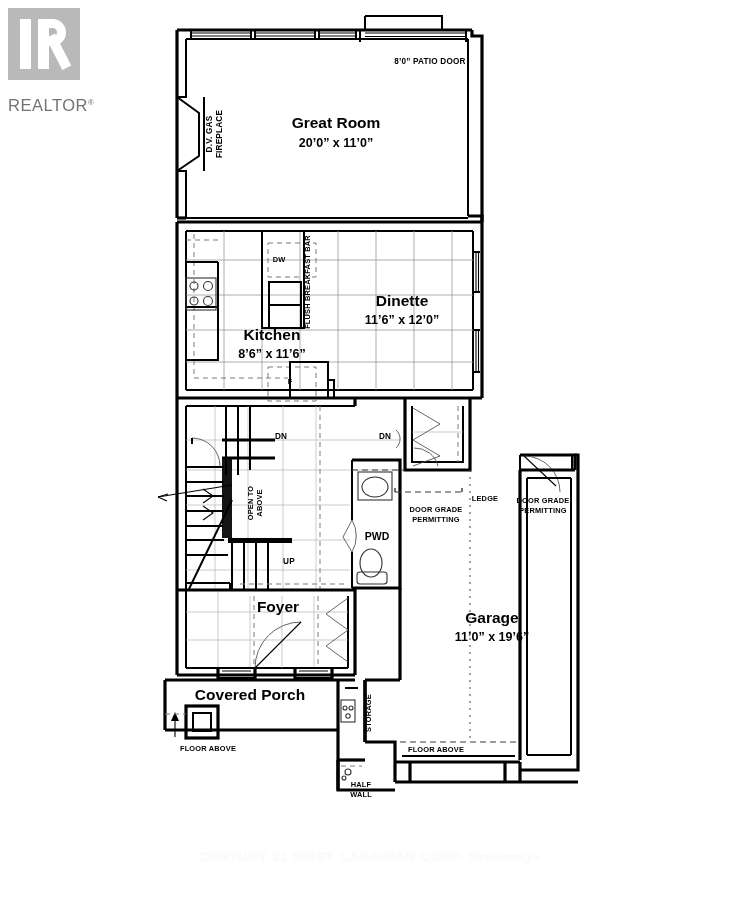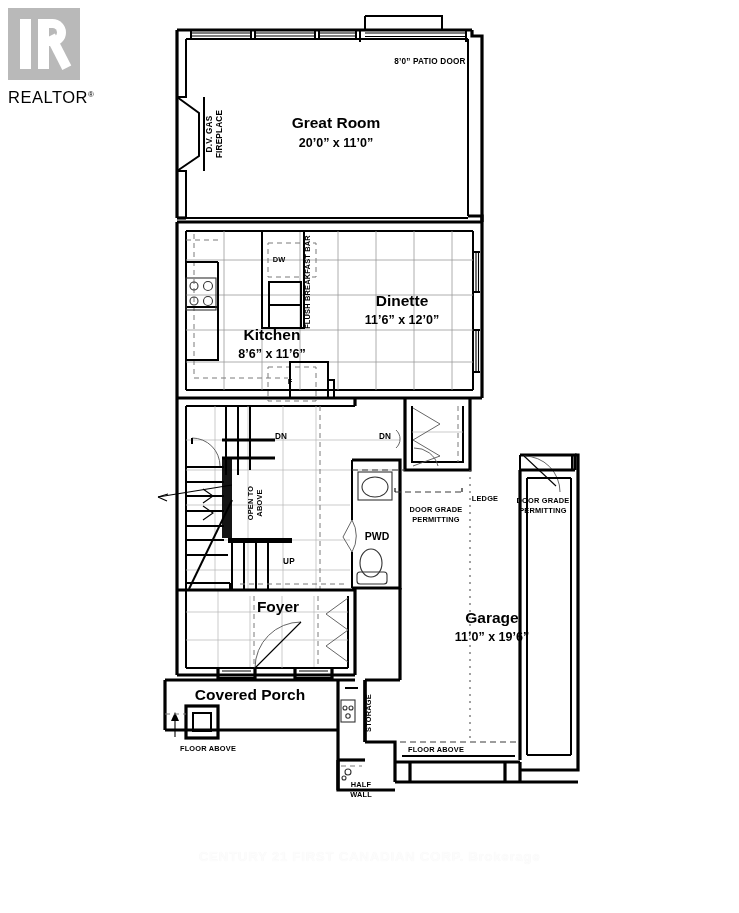--- a/index.html
+++ b/index.html
@@ -63,24 +63,24 @@
   }
   #realtor-mark .rleg {
     position: absolute;
     left: 38px; top: 30px;
     width: 10px; height: 36px;
     background: #ffffff;
     transform: rotate(-27deg);
     transform-origin: top left;
   }
   #realtor-word {
-    margin-top: 8px;
+    margin-top: 16px;
     font-size: 16.5px;
     letter-spacing: 0.5px;
-    color: #000000;
+    color: #737373;
     font-family: "Liberation Sans", sans-serif;
   }
   #realtor-word sup {
     font-size: 8px;
     vertical-align: super;
   }
   
   #watermark {
     position: absolute;
     left: 0;

